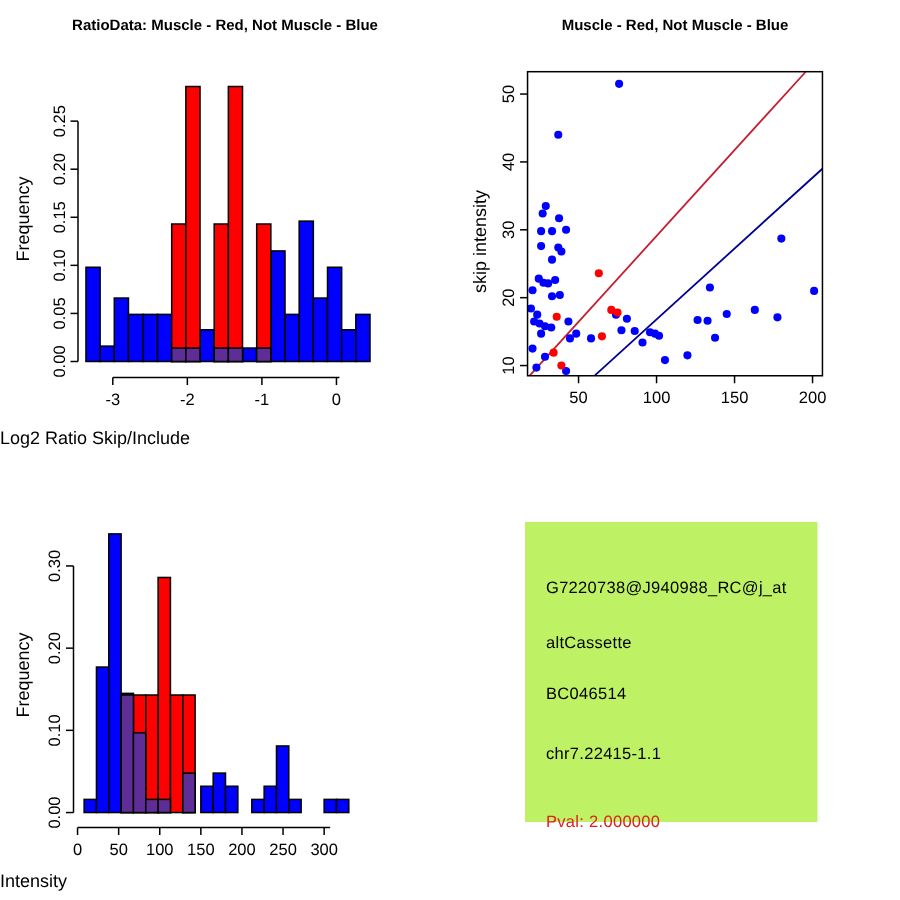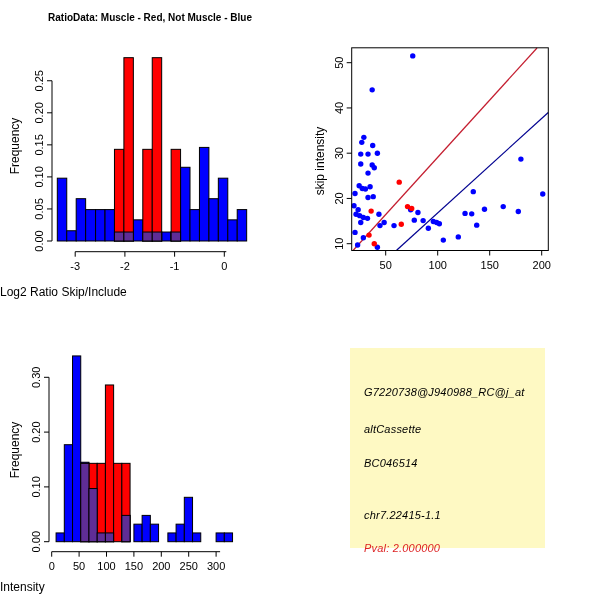--- a/index.html
+++ b/index.html
@@ -203,26 +203,27 @@
       <line x1="49" y1="432.1" x2="44" y2="432.1" stroke="#000" stroke-width="1"></line>
       <text font-family="&quot;Liberation Sans&quot;, sans-serif" font-size="11px" fill="#000" text-anchor="middle" transform="translate(40,432.1) rotate(-90)">0.20</text>
       <line x1="49" y1="377.30000000000007" x2="44" y2="377.30000000000007" stroke="#000" stroke-width="1"></line>
       <text font-family="&quot;Liberation Sans&quot;, sans-serif" font-size="11px" fill="#000" text-anchor="middle" transform="translate(40,377.30000000000007) rotate(-90)">0.30</text>
     </svg>
 
   <div class="chart-title" style="left:0;top:12px;width:300px">RatioData: Muscle - Red, Not Muscle - Blue</div>
   <div class="axis-label" style="left:0;top:285px;width:300px">Log2 Ratio Skip/Include</div>
   <div class="ylab" style="left:-45px;top:139px">Frequency</div>
 
+  <div class="chart-title" style="left:300px;top:12px;width:300px">Muscle - Red, Not Muscle - Blue</div>
   <div class="ylab" style="left:260px;top:154px">skip intensity</div>
 
   <div class="axis-label" style="left:0;top:580px;width:292px">Intensity</div>
   <div class="ylab" style="left:-45px;top:443px">Frequency</div>
 
-  <div class="info-box" style="background: #fef9c3; font-style: italic;">
+  <div class="info-box" style="background: #bef264;">
     <div class="iline" style="top: 38px; color: rgb(0, 0, 0);">G7220738@J940988_RC@j_at</div>
     <div class="iline" style="top: 75px; color: rgb(0, 0, 0);">altCassette</div>
     <div class="iline" style="top: 109px; color: rgb(0, 0, 0);">BC046514</div>
-    <div class="iline" style="top: 149px; color: rgb(0, 0, 0); margin-top: 12px;">chr7.22415-1.1</div>
+    <div class="iline" style="top: 149px; color: rgb(0, 0, 0);">chr7.22415-1.1</div>
     <div class="iline" style="top: 194px; color: rgb(221, 34, 34);">Pval: 2.000000</div>
   </div>
 
 </div>
 
 </body></html>

